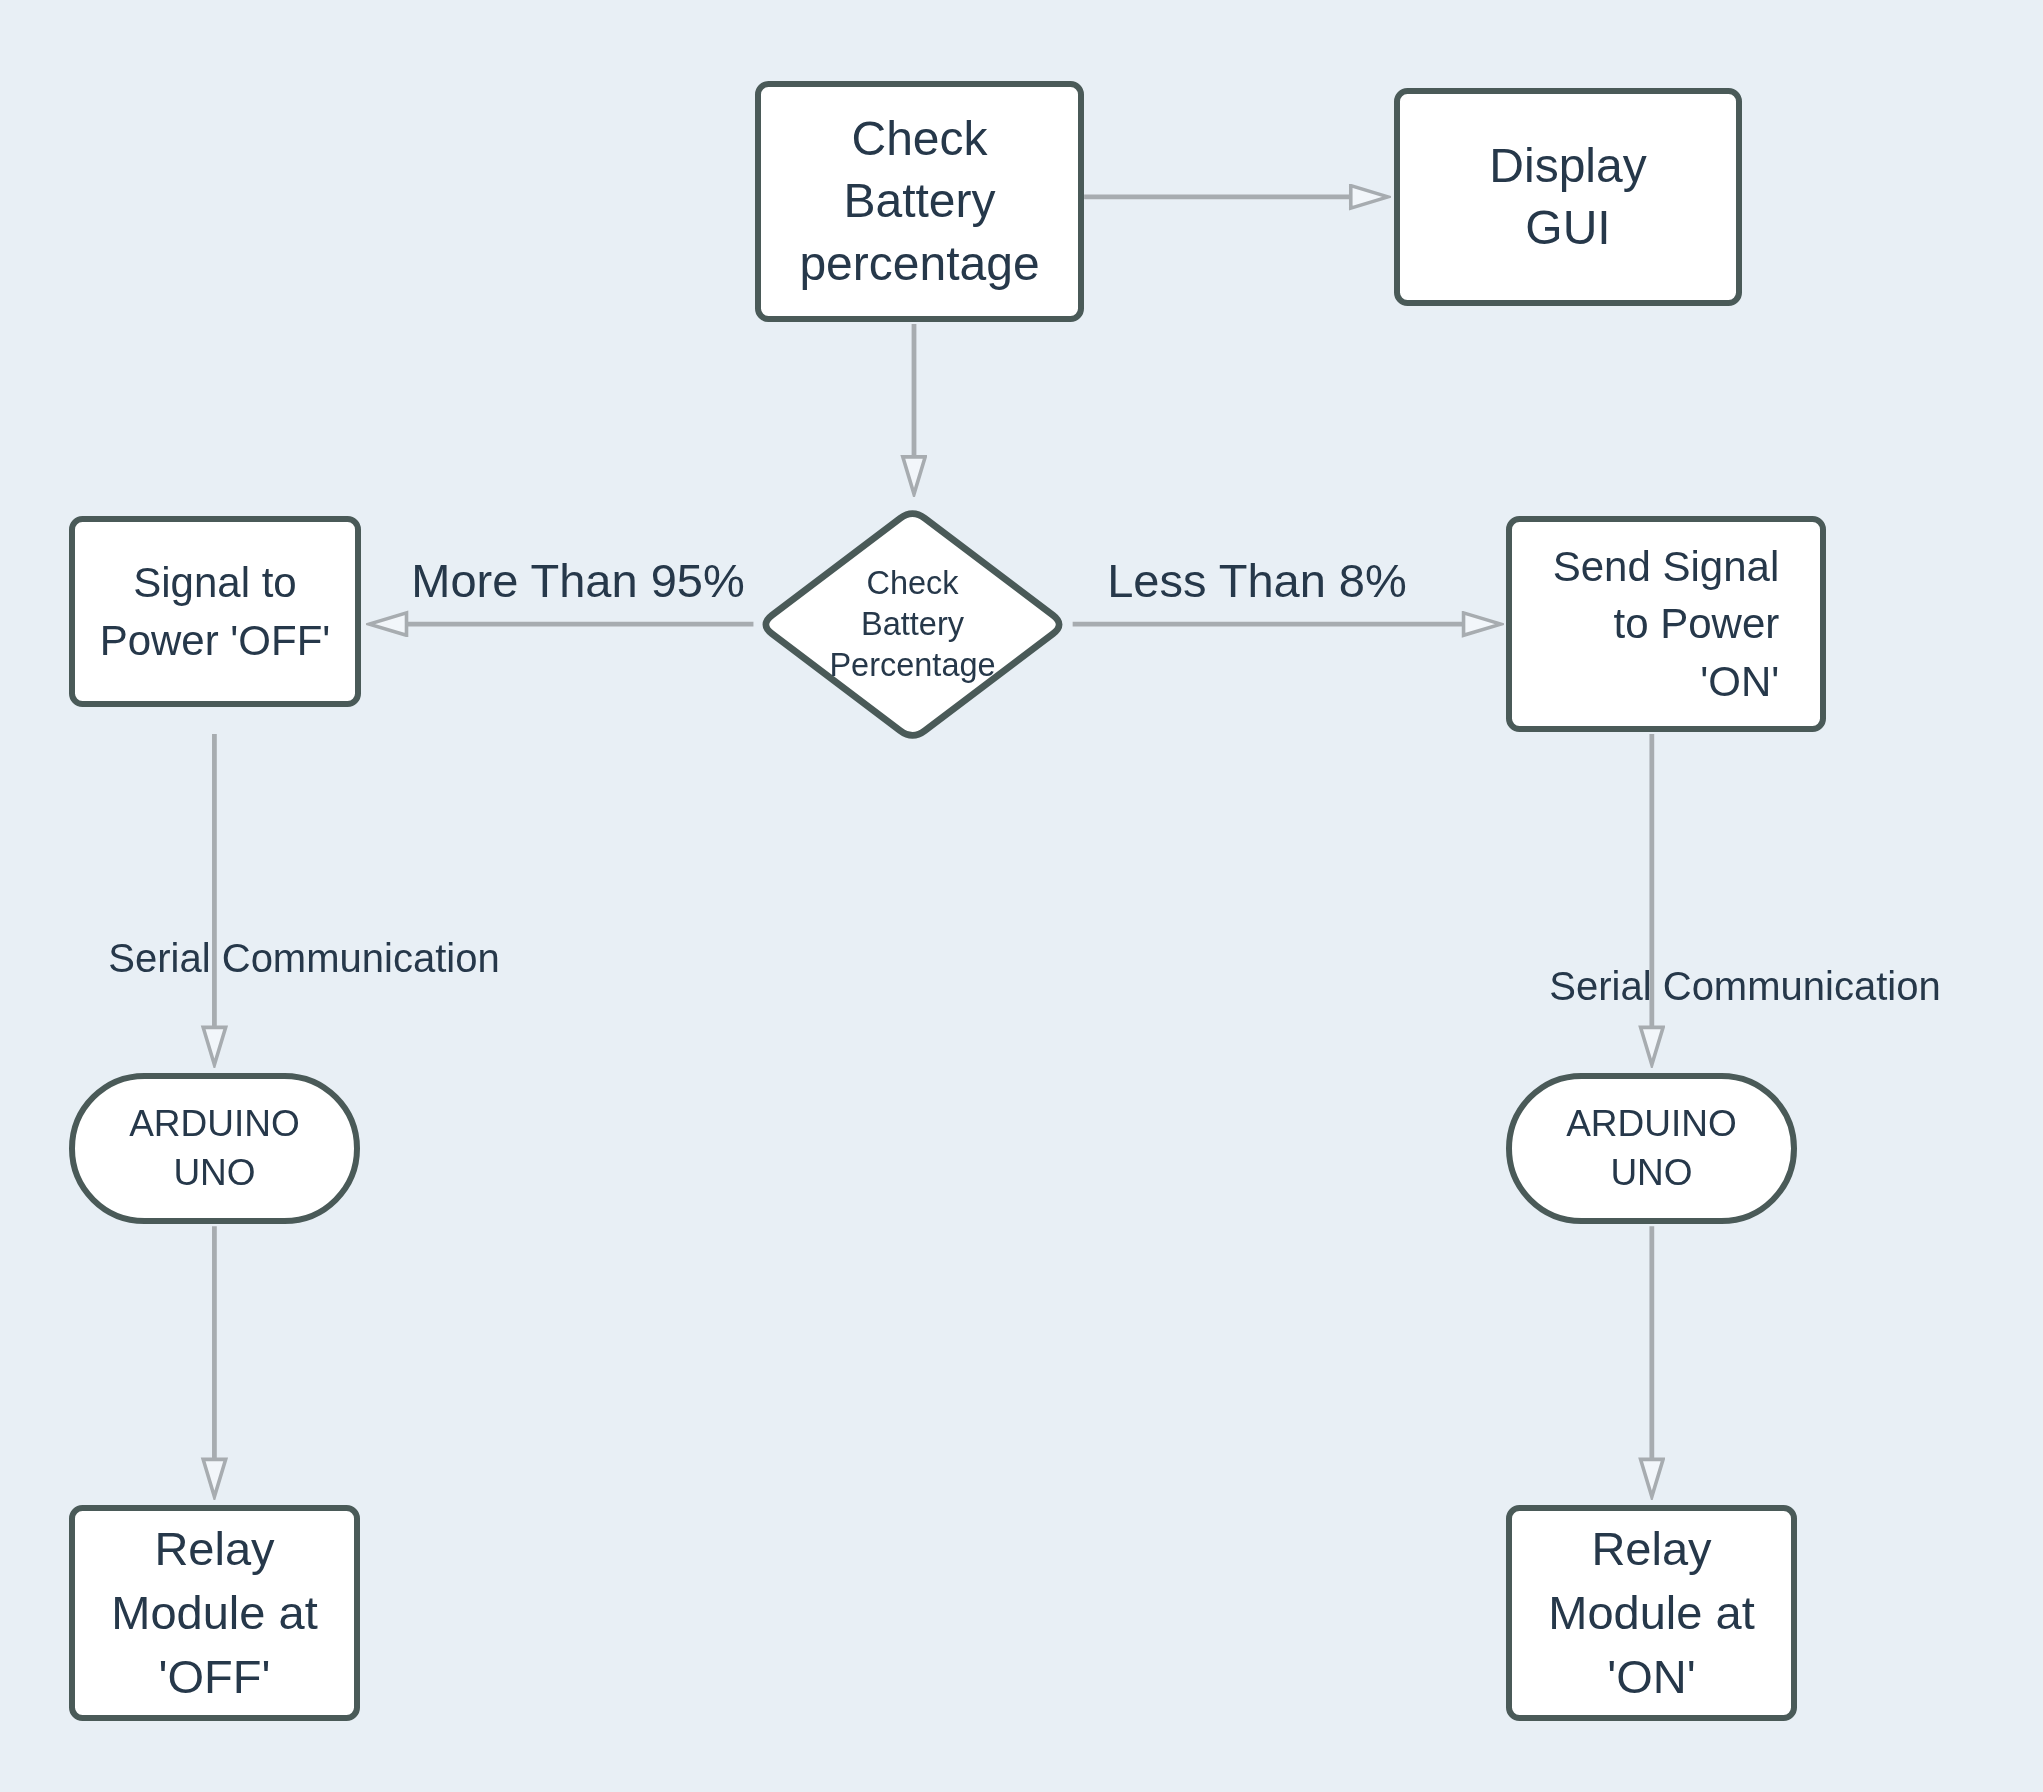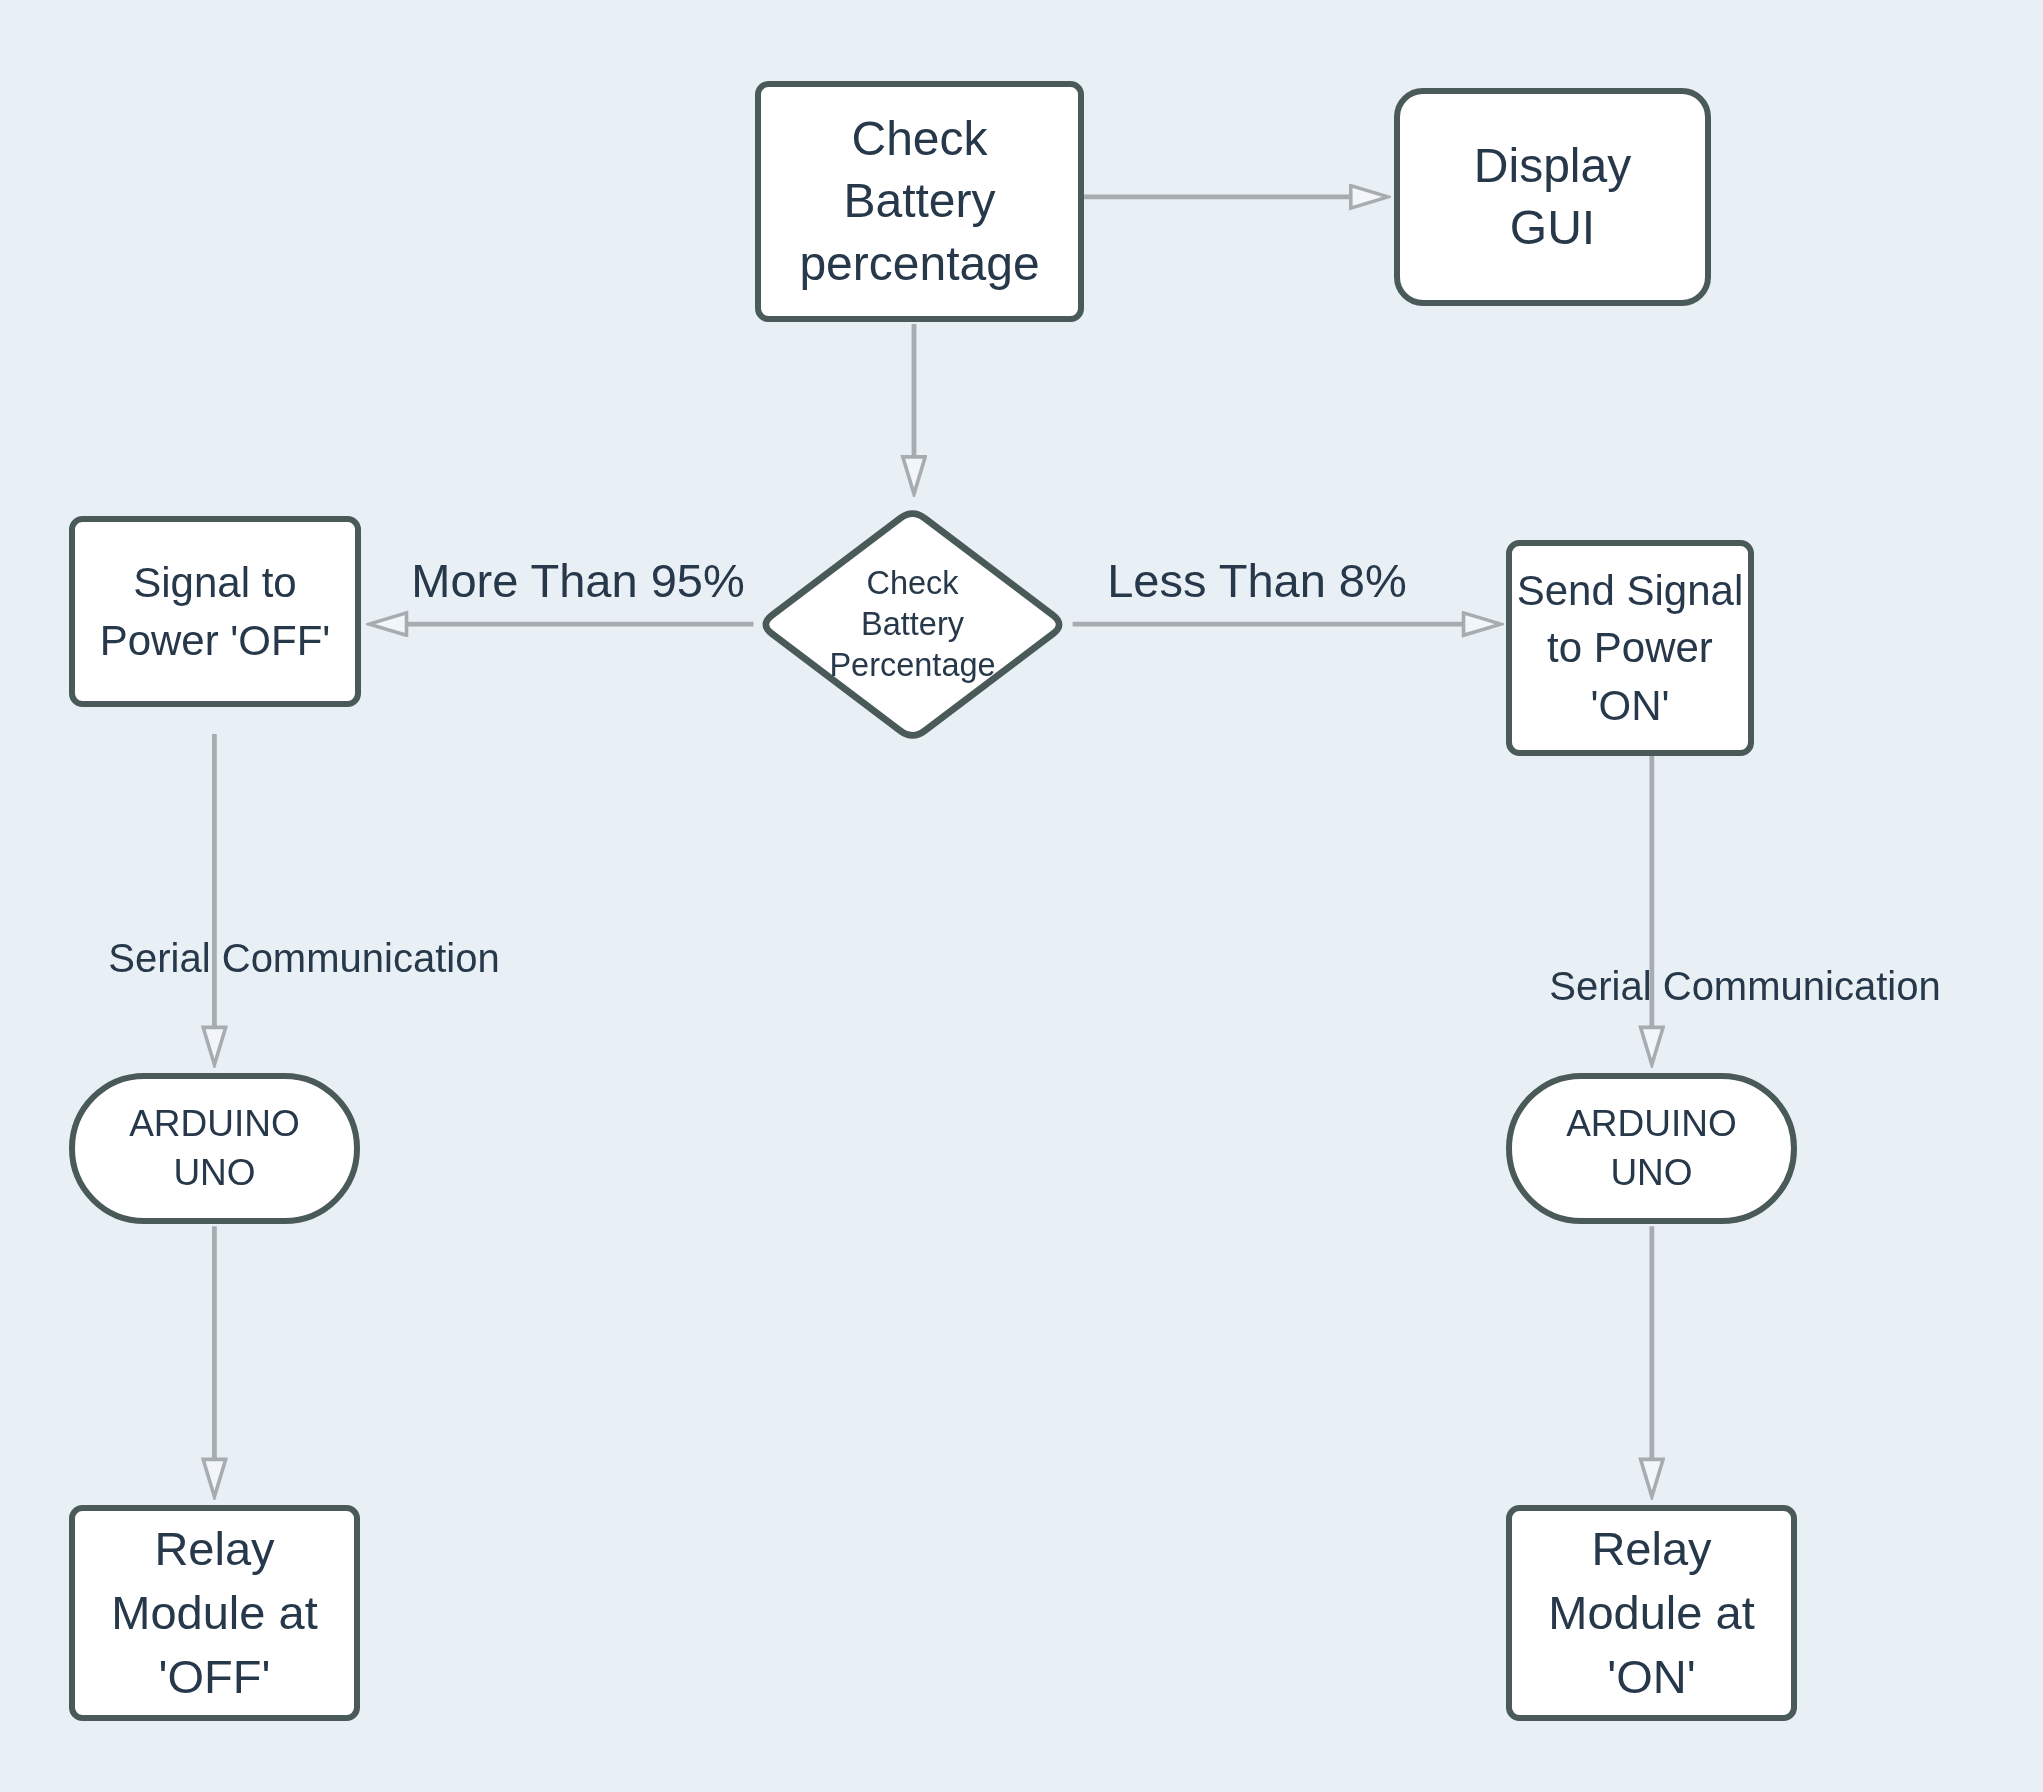--- a/index.html
+++ b/index.html
@@ -49,41 +49,41 @@
       <line x1="1728" y1="1283" x2="1728" y2="1562" marker-end="url(#head)"></line>
     </g>
   </svg>
 
   <div class="node f50" style="left:755px;top:81px;width:329px;height:241px;">
     <span class="node-label">Check
 Battery
 percentage</span>
   </div>
 
-  <div class="node f50" style="left:1394px;top:88px;width:317px;height:218px;border-radius:29px;">
+  <div class="node f50" style="left:1394px;top:88px;width:348px;height:218px;">
     <span class="node-label">Display
 GUI</span>
   </div>
 
   <div class="diamond-wrap f34" style="left:755px;top:504px;width:315px;height:241px;">
     <svg width="315" height="241" viewBox="0 0 330 252">
       <path d="M152.2,14.7 Q165,5 177.8,14.7 L312.2,116.3 Q325,126 312.2,135.7
                L177.8,237.3 Q165,247 152.2,237.3 L17.8,135.7 Q5,126 17.8,116.3 Z" fill="#ffffff" stroke="#4a5a58" stroke-width="7" stroke-linejoin="round"></path>
     </svg>
     <span class="diamond-label">Check
 Battery
 Percentage</span>
   </div>
 
   <div class="node f44" style="left:69px;top:516px;width:292px;height:191px;">
     <span class="node-label">Signal to
 Power 'OFF'</span>
   </div>
 
-  <div class="node f44" style="left:1506px;top:540px;width:248px;height:216px;">
+  <div class="node f44" style="left:1506px;top:516px;width:320px;height:216px;text-align:right;">
     <span class="node-label">Send Signal
 to Power
 'ON'</span>
   </div>
 
   <div class="node pill f40" style="left:69px;top:1073px;width:291px;height:151px;">
     <span class="node-label">ARDUINO
 UNO</span>
   </div>
 

